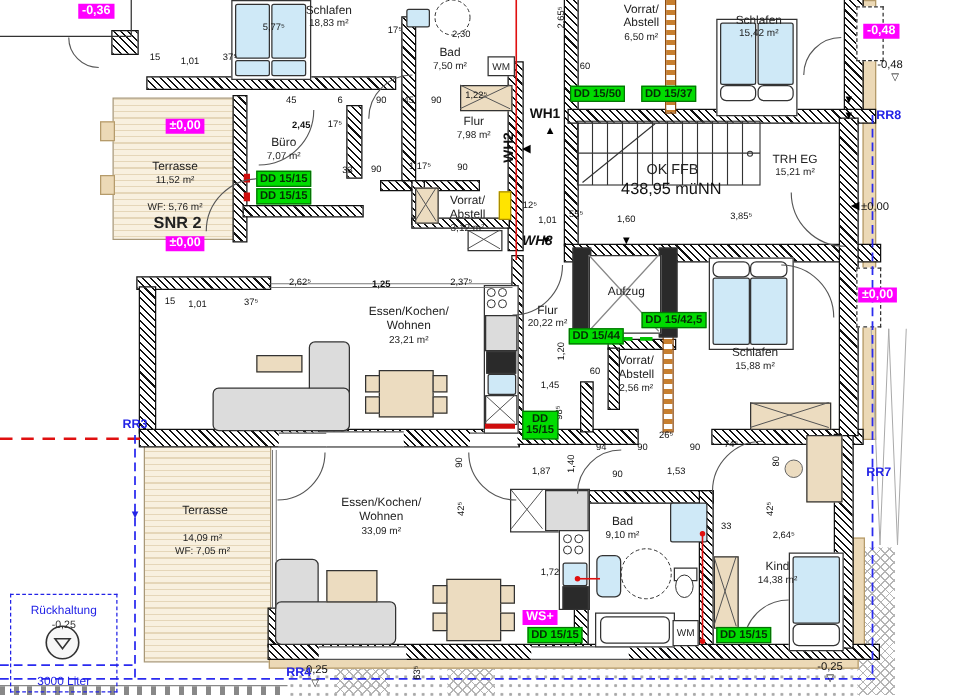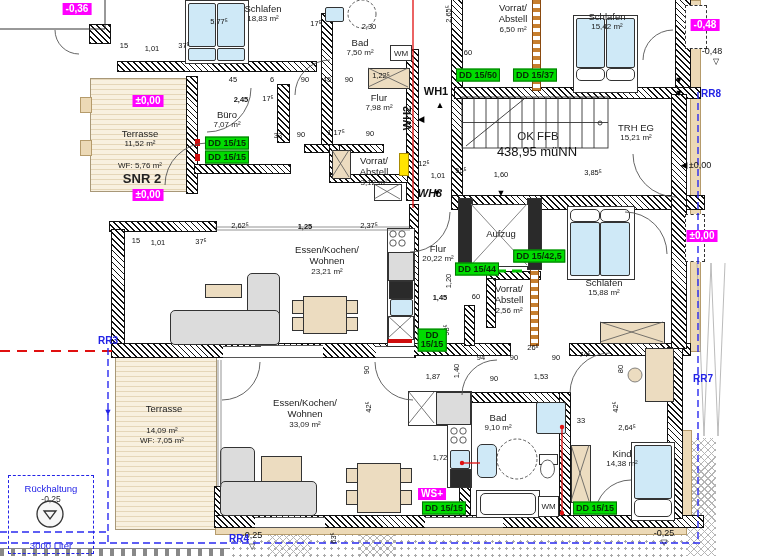--- a/index.html
+++ b/index.html
@@ -423,21 +423,21 @@
     <div class="dim" style="left: 438px; top: 176px;">1,01</div>
     <div class="dim" style="left: 461px; top: 171px;">55⁵</div>
     <div class="dim" style="left: 501px; top: 175px;">1,60</div>
     <div class="dim" style="left: 593px; top: 173px;">3,85⁵</div>
     <div class="dim" style="left: 240px; top: 226px;">2,62⁵</div>
     <div class="dim" style="left: 305px; top: 227px; font-weight: bold;">1,25</div>
     <div class="dim" style="left: 369px; top: 226px;">2,37⁵</div>
     <div class="dim" style="left: 136px; top: 241px;">15</div>
     <div class="dim" style="left: 158px; top: 243px;">1,01</div>
     <div class="dim" style="left: 201px; top: 242px;">37⁵</div>
-    <div class="dim" style="left: 440px; top: 298px; font-weight: bold;">1,45</div>
+    <div class="dim" style="left: 440px; top: 308px;">1,45</div>
     <div class="dim" style="left: 476px; top: 297px;">60</div>
     <div class="dim v" style="left: 449px; top: 281px;">1,20</div>
     <div class="dim v" style="left: 447px; top: 330px;">98⁵</div>
     <div class="dim" style="left: 533px; top: 348px;">26⁵</div>
     <div class="dim" style="left: 481px; top: 358px;">94</div>
     <div class="dim" style="left: 514px; top: 358px;">90</div>
     <div class="dim" style="left: 556px; top: 358px;">90</div>
     <div class="dim" style="left: 585px; top: 355px;">74⁵</div>
     <div class="dim v" style="left: 457px; top: 371px;">1,40</div>
     <div class="dim" style="left: 433px; top: 377px;">1,87</div>

